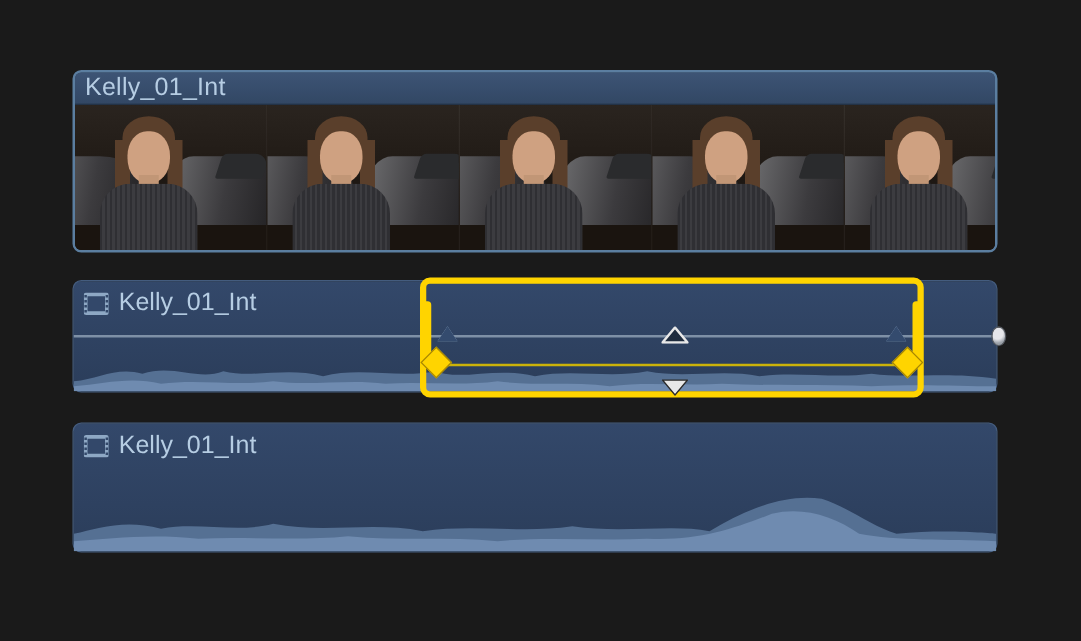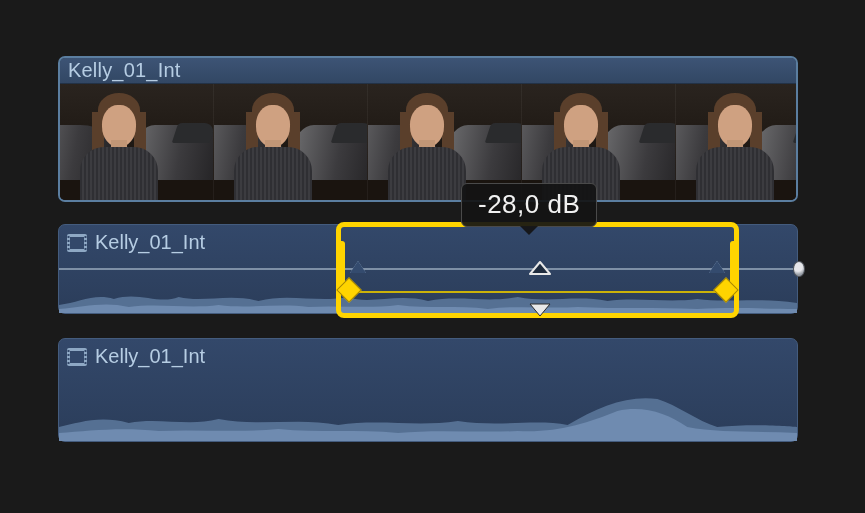--- a/index.html
+++ b/index.html
@@ -395,23 +395,20 @@
       <svg width="22" height="14">
           <path d="M11 1 L21 13 L1 13 Z" fill="#1f2c3e" stroke="#e8e8e8" stroke-width="2" stroke-linejoin="round"></path>
         </svg>
     </div>
     <div class="arrow-down" style="left:470px; top:78px">
       <svg width="22" height="14">
           <path d="M1 1 L21 1 L11 13 Z" fill="#e8e8e8" stroke="#2a2a2a" stroke-width="1" stroke-linejoin="round"></path>
         </svg>
     </div>
 
-    <div class="db-tooltip" style="left:402px; top:-42px">
-      <span>-28,0 dB</span>
-    </div>
   </div>
 
   <div class="audio-clip track-2">
     <div class="audio-title">
       <span class="film-icon">
         <svg width="20" height="18" viewBox="0 0 20 18">
           <rect x="0" y="0" width="20" height="18" rx="2" fill="#8ea8c4"></rect>
           <rect x="3" y="3" width="14" height="12" fill="#33486a"></rect>
           <rect x="0.5" y="2" width="2" height="2" fill="#33486a"></rect>
           <rect x="0.5" y="6" width="2" height="2" fill="#33486a"></rect>

